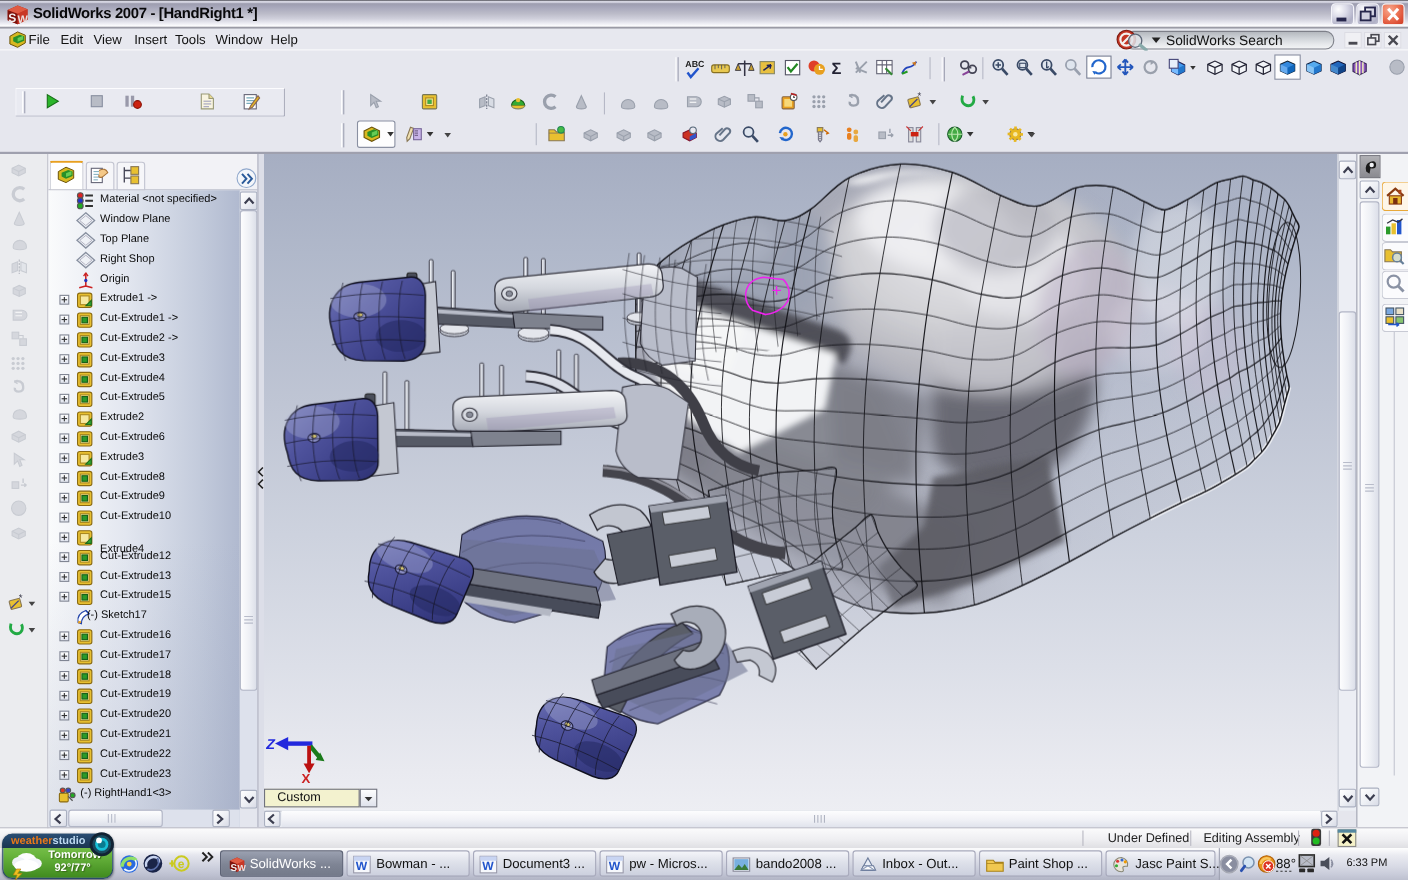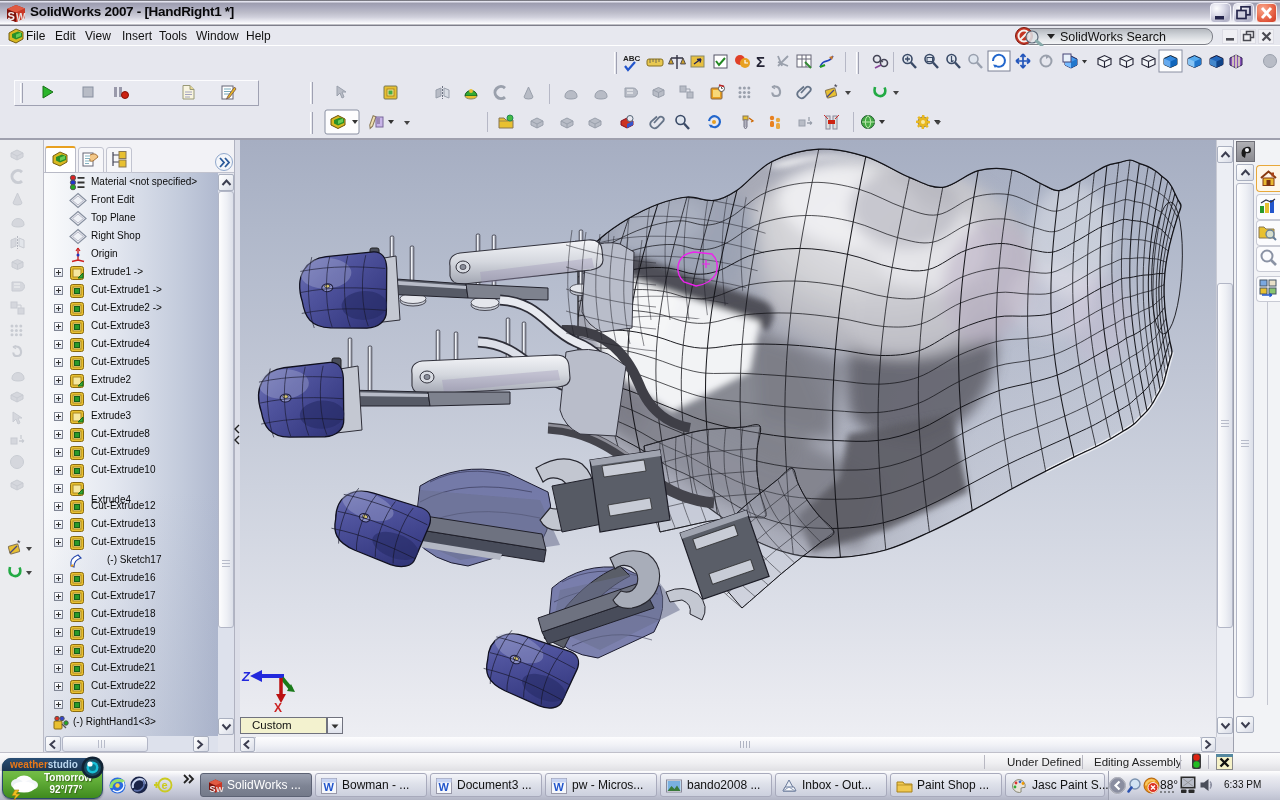--- a/index.html
+++ b/index.html
@@ -526,21 +526,21 @@
         <circle cx="4" cy="2.8" r="2.6" fill="#dd2222" stroke="#555"></circle>
         <circle cx="4" cy="7.5" r="2.6" fill="#2233cc" stroke="#555"></circle>
         <circle cx="4" cy="12.2" r="2.6" fill="#22aa22" stroke="#555"></circle>
         <path d="M8.5 2.8 h7 M8.5 7.5 h7 M8.5 12.2 h7" stroke="#333" stroke-width="1.8"></path>
       </svg>
 <div class="trow" style="left:91px;top:176px">Material &lt;not specified&gt;</div>
 <svg class="abs ic" style="left:69px;top:193px" width="18" height="15">
         <polygon points="9,0.5 17,7.5 9,14.5 1,7.5" fill="none" stroke="#8890a0" stroke-width="1.2"></polygon>
         <polygon points="9,3 14.5,7.5 9,12 3.5,7.5" fill="none" stroke="#aab" stroke-width="0.8"></polygon>
       </svg>
-<div class="trow" style="left:91px;top:194px">Front Edit</div>
+<div class="trow" style="left:91px;top:194px">Window Plane</div>
 <svg class="abs ic" style="left:69px;top:211px" width="18" height="15">
         <polygon points="9,0.5 17,7.5 9,14.5 1,7.5" fill="none" stroke="#8890a0" stroke-width="1.2"></polygon>
         <polygon points="9,3 14.5,7.5 9,12 3.5,7.5" fill="none" stroke="#aab" stroke-width="0.8"></polygon>
       </svg>
 <div class="trow" style="left:91px;top:212px">Top Plane</div>
 <svg class="abs ic" style="left:69px;top:229px" width="18" height="15">
         <polygon points="9,0.5 17,7.5 9,14.5 1,7.5" fill="none" stroke="#8890a0" stroke-width="1.2"></polygon>
         <polygon points="9,3 14.5,7.5 9,12 3.5,7.5" fill="none" stroke="#aab" stroke-width="0.8"></polygon>
       </svg>
 <div class="trow" style="left:91px;top:230px">Right Shop</div>
@@ -660,21 +660,21 @@
         <rect x="1.5" y="1.5" width="13" height="13" rx="2" fill="#e8c030" stroke="#8a6a10"></rect>
         <rect x="4" y="4" width="8" height="8" fill="#f6e8a0" stroke="#aa8820"></rect>
         <rect x="5.5" y="5.5" width="5" height="5" fill="#2a9a2a" stroke="#186018"></rect>
       </svg>
 <div class="trow" style="left:91px;top:536px">Cut-Extrude15</div>
 <svg class="abs ic" style="left:69px;top:553px" width="18" height="16">
         <path d="M2 13 q-1.5 -8 7 -11 l3 3 q-7 2 -7 9 z" fill="#fff" stroke="#2244aa" stroke-width="1.1"></path>
         <path d="M9 2 l3 3" stroke="#2244aa"></path>
         <path d="M2 13 l2.5 -0.8" stroke="#e8a020" stroke-width="2"></path>
       </svg>
-<div class="trow" style="left:107px;top:554px">(-) Sketch17</div>
+<div class="trow" style="left:79px;top:554px">(-) Sketch17</div>
 <div class="plusbox" style="left:54px;top:574px"></div>
 <svg class="abs ic" style="left:69px;top:571px" width="18" height="16">
         <rect x="1.5" y="1.5" width="13" height="13" rx="2" fill="#e8c030" stroke="#8a6a10"></rect>
         <rect x="4" y="4" width="8" height="8" fill="#f6e8a0" stroke="#aa8820"></rect>
         <rect x="5.5" y="5.5" width="5" height="5" fill="#2a9a2a" stroke="#186018"></rect>
       </svg>
 <div class="trow" style="left:91px;top:572px">Cut-Extrude16</div>
 <div class="plusbox" style="left:54px;top:592px"></div>
 <svg class="abs ic" style="left:69px;top:589px" width="18" height="16">
         <rect x="1.5" y="1.5" width="13" height="13" rx="2" fill="#e8c030" stroke="#8a6a10"></rect>

